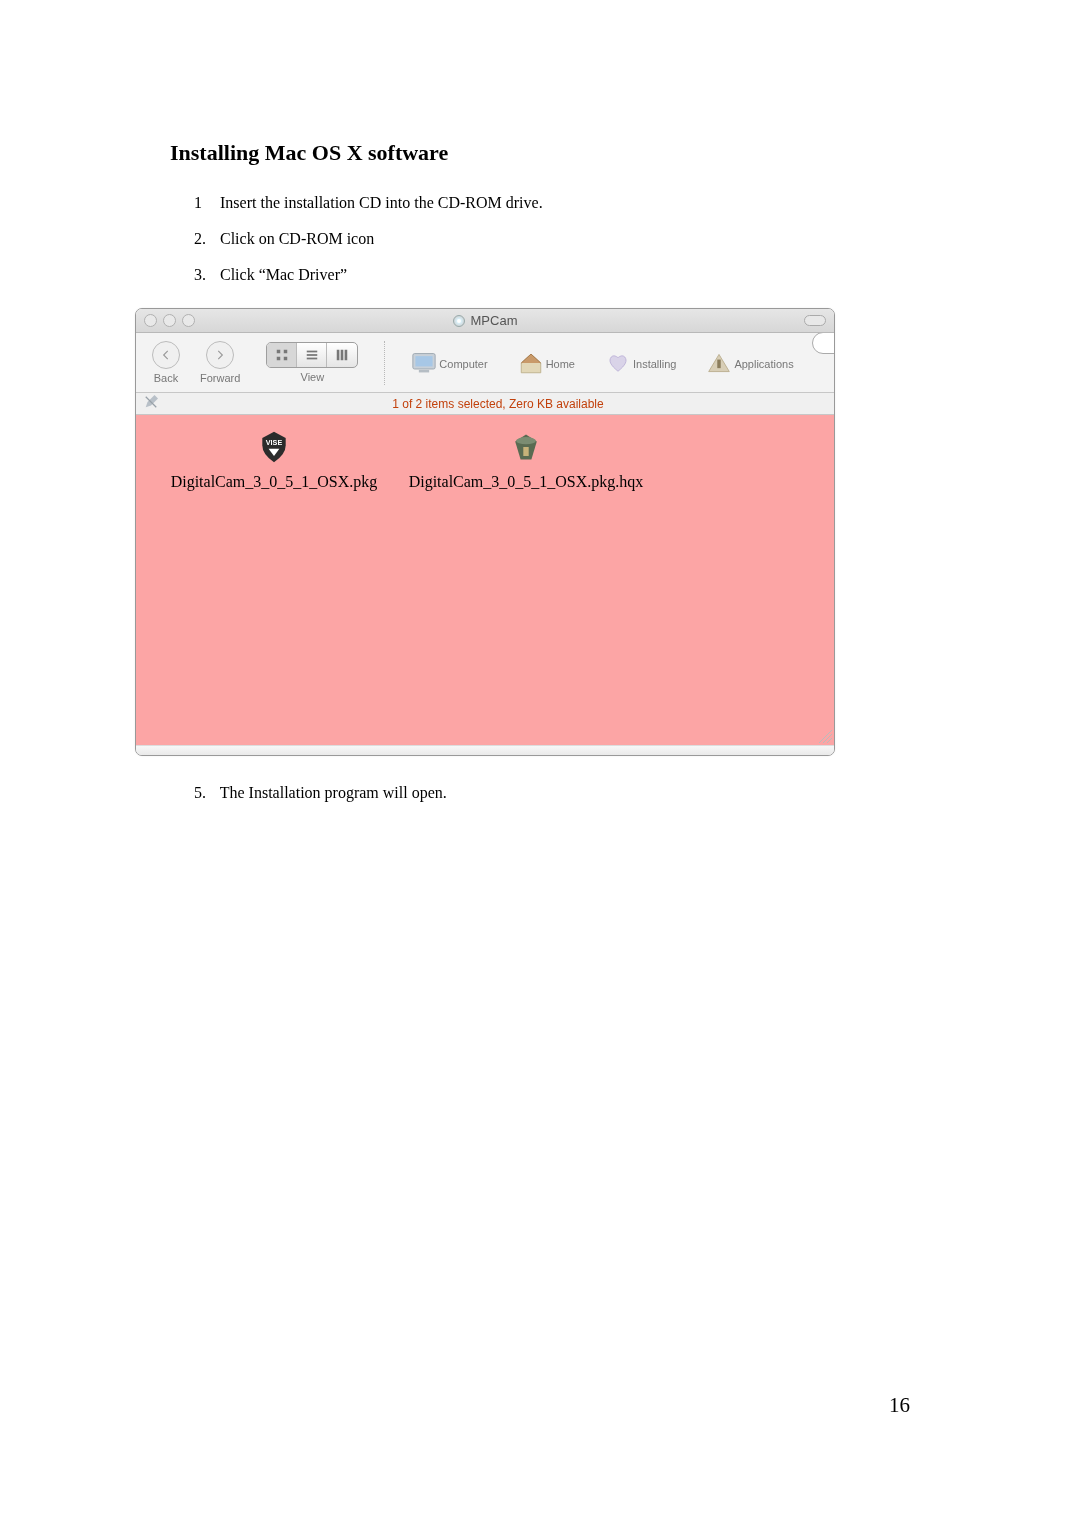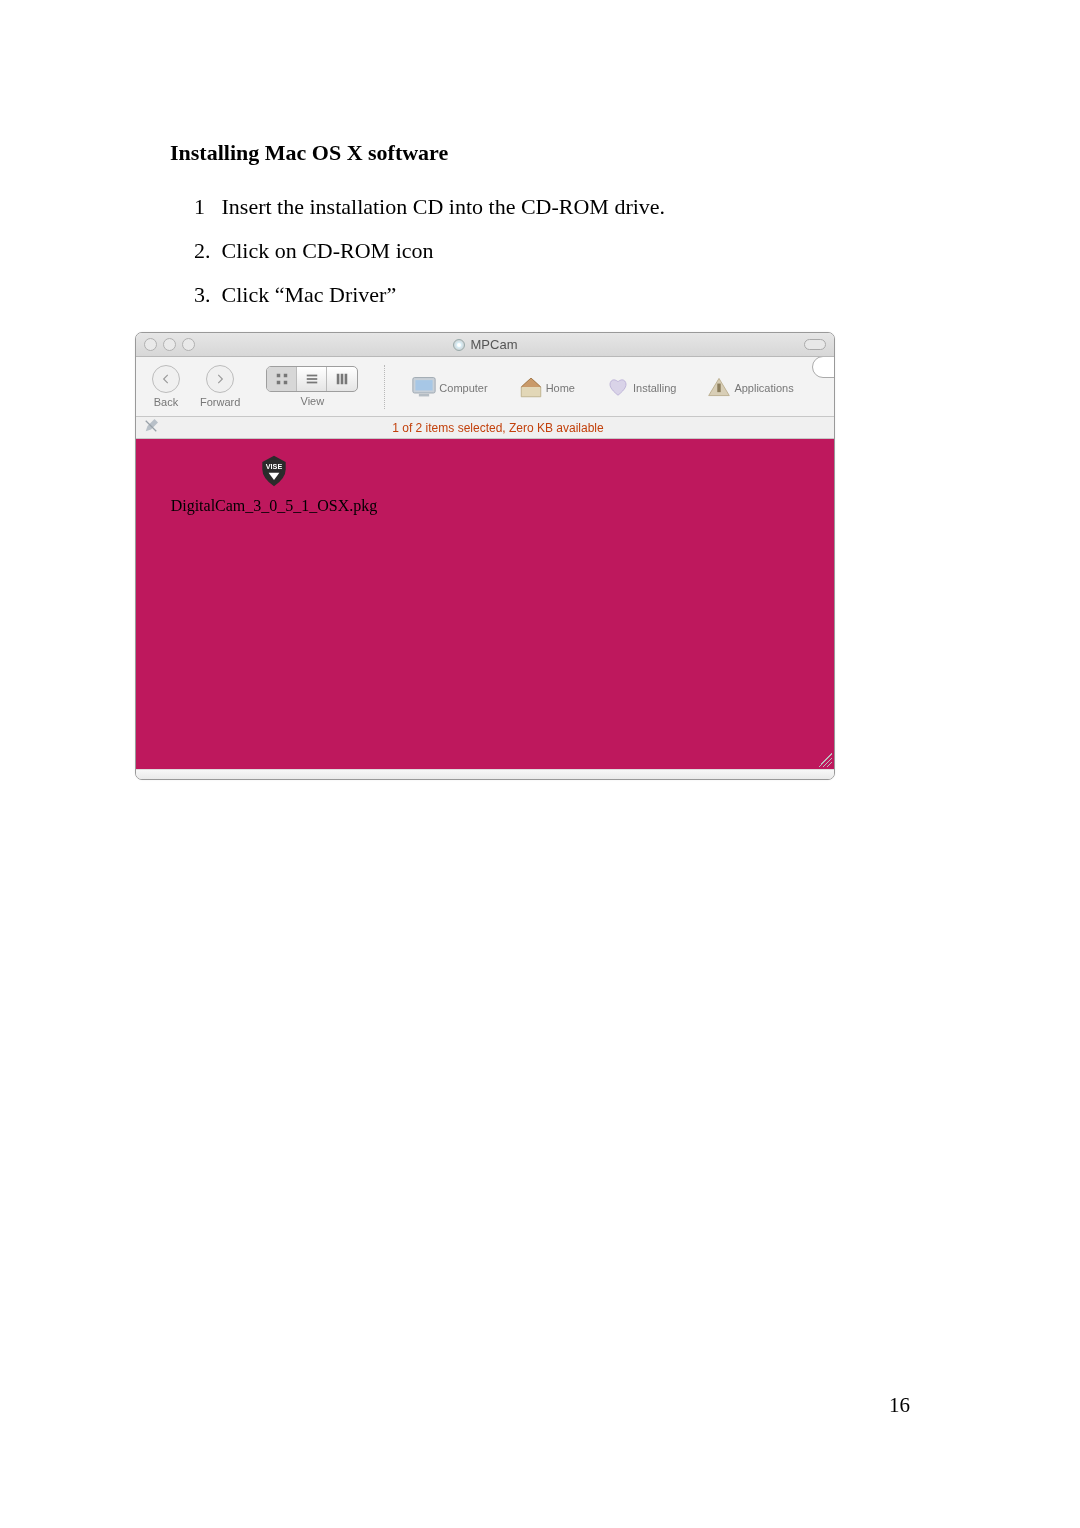--- a/index.html
+++ b/index.html
@@ -15,21 +15,21 @@
     font-weight: bold;
     font-size: 22px;
     margin-bottom: 28px;
   }
   ol.instructions {
     list-style: none;
     margin-left: 16px;
     margin-bottom: 24px;
   }
   ol.instructions li {
-    font-size: 22px;
+    font-size: 16px;
     margin: 14px 0 18px 0;
     padding-left: 8px;
   }
   ol.instructions li .num {
     display: inline-block;
     width: 22px;
   }
   
   .finder-window {
     width: 700px;
@@ -119,21 +119,21 @@
     background:#fff;
   }
   .statusbar {
     height: 22px; background:#f0f0f0; border-bottom:1px solid #c7c7c7;
     display:flex; align-items:center; padding:0 8px;
     font-size:12px; color:#c2410c;
   }
   .statusbar .pencil { color:#9aa; margin-right:12px; font-size:14px; }
   .statusbar .status-text { flex:1; text-align:center; }
   .content-area {
-    min-height: 330px; background:#be185d; position:relative; padding: 14px 18px 0 18px;
+    min-height: 330px; background:#fca5a5; position:relative; padding: 14px 18px 0 18px;
     font-family: "Times New Roman", Times, serif;
   }
   .file-item {
     display:inline-flex; flex-direction:column; align-items:center;
     width: 240px; margin-right: 8px;
     font-size: 16px; color:#000;
   }
   .pkg-icon, .hqx-icon {
     width: 36px; height: 36px; margin-bottom: 8px;
     display:flex; align-items:center; justify-content:center;
@@ -287,21 +287,32 @@
     <div class="file-item">
       <div class="pkg-icon">
         <svg viewBox="0 0 40 40">
             <path d="M20 3 L33 10 L33 18 Q33 28 20 37 Q7 28 7 18 L7 10 Z" fill="#2b2b2b"></path>
             <text x="20" y="18" text-anchor="middle" fill="#fff" font-size="8" font-family="Arial" font-weight="bold">VISE</text>
             <path d="M14 22 L20 30 L26 22 Z" fill="#fff"></path>
           </svg>
       </div>
       <span>DigitalCam_3_0_5_1_OSX.pkg</span>
     </div>
+    <div class="file-item">
+      <div class="hqx-icon">
+        <svg viewBox="0 0 40 40">
+            <path d="M20 6 L32 14 L26 34 L14 34 L8 14 Z" fill="#5a6b52"></path>
+            <ellipse cx="20" cy="13" rx="11" ry="4" fill="#7b8c72"></ellipse>
+            <rect x="17" y="20" width="6" height="10" fill="#c7b27a"></rect>
+          </svg>
+      </div>
+      <span>DigitalCam_3_0_5_1_OSX.pkg.hqx</span>
+    </div>
     <div class="resize-grip"></div>
   </div>
   <div class="bottom-bar"></div>
 </div>
 
 <ol class="instructions">
+  <li><span class="num">5.</span> <span> The Installation program will open.</span></li>
 </ol>
 
 <div class="page-number">16</div>
 
 </body></html>

